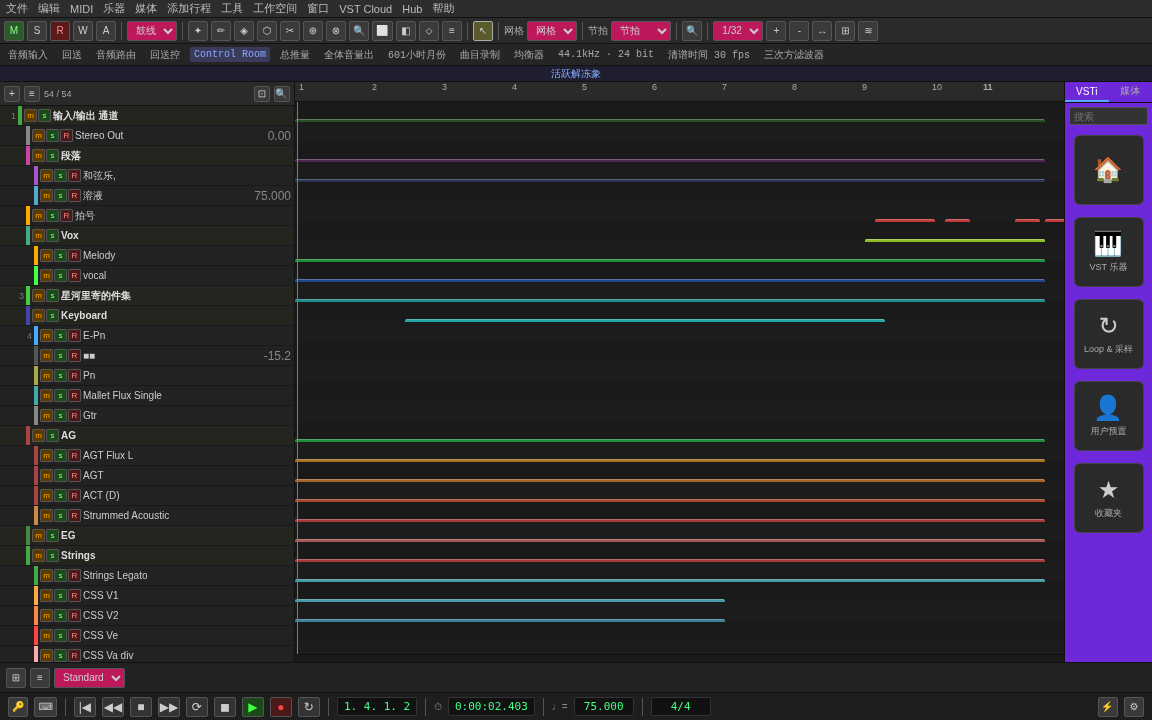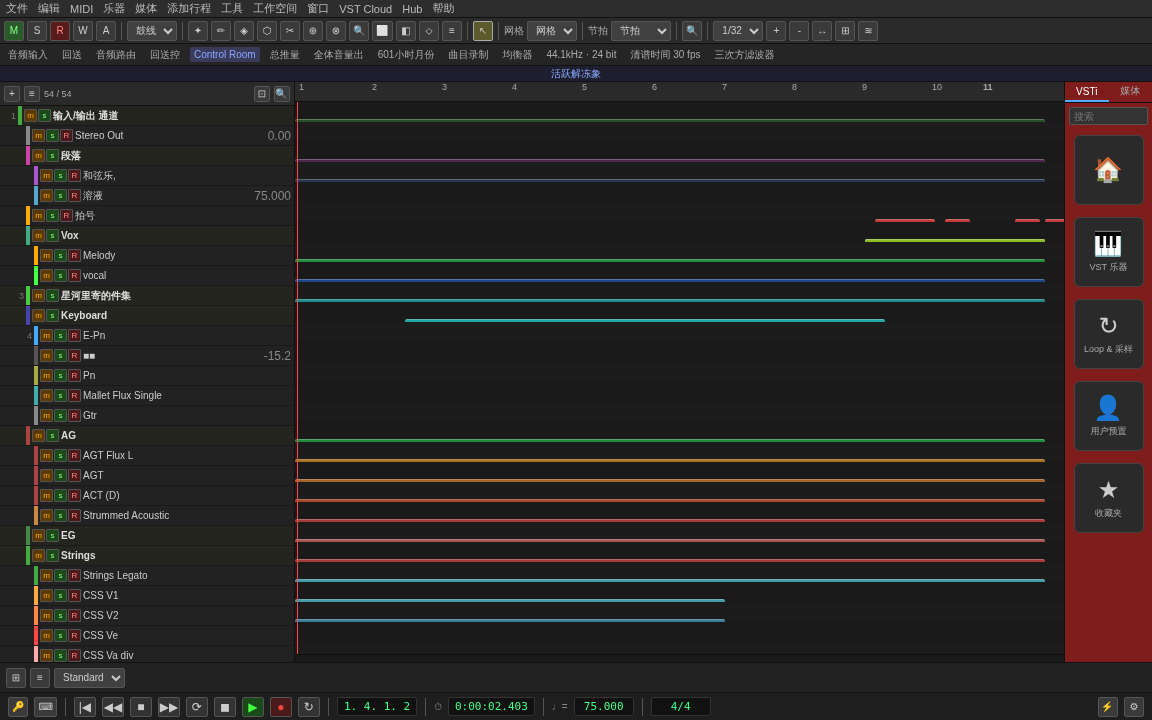--- a/index.html
+++ b/index.html
@@ -50,42 +50,42 @@
       justify-content: center;
       cursor: pointer;
       padding: 0 3px;
     }
     .tb-btn.active { background: #5a5a2a; border-color: #aaa; }
     .tb-btn.green { background: #2a5a2a; color: #8f8; }
     .tb-btn.red { background: #5a1a1a; color: #f88; }
     .tb-sep { width: 1px; height: 18px; background: #555; margin: 0 2px; }
     .tb-select {
       height: 20px;
-      background: #404040;
+      background: #be185d;
       border: 1px solid #555;
       border-radius: 2px;
       color: #ccc;
       font-size: 10px;
       padding: 0 4px;
     }
     .tb-label { color: #aaa; font-size: 10px; white-space: nowrap; }
 
     
     #toolbar2 {
       height: 22px;
       background: #252525;
       display: flex;
       align-items: center;
       padding: 0 4px;
       gap: 6px;
       border-bottom: 1px solid #111;
       font-size: 10px;
       color: #aaa;
     }
-    .tb2-item { cursor: pointer; padding: 2px 4px; border-radius: 2px; white-space: nowrap; }
+    .tb2-item { cursor: pointer; padding: 2px 4px; border-radius: 2px; white-space: nowrap; font-family: Liberation Mono, monospace; }
     .tb2-item.active { background: #3a3a5a; color: #8af; }
 
     
     #title-bar {
       height: 16px;
       background: #1e1e2e;
       display: flex;
       align-items: center;
       justify-content: center;
       font-size: 10px;
@@ -228,21 +228,21 @@
       overflow-x: hidden;
       position: relative;
     }
     #arrange-tracks::-webkit-scrollbar { width: 8px; height: 8px; }
     #arrange-tracks::-webkit-scrollbar-track { background: #1a1a1a; }
     #arrange-tracks::-webkit-scrollbar-thumb { background: #444; }
 
     
     #right-panel {
       width: 88px;
-      background: #7f1d1d;
+      background: #6d28d9;
       border-left: 1px solid #111;
       display: flex;
       flex-direction: column;
       align-items: center;
       flex-shrink: 0;
     }
     #right-tabs {
       display: flex;
       width: 100%;
       border-bottom: 1px solid #111;

